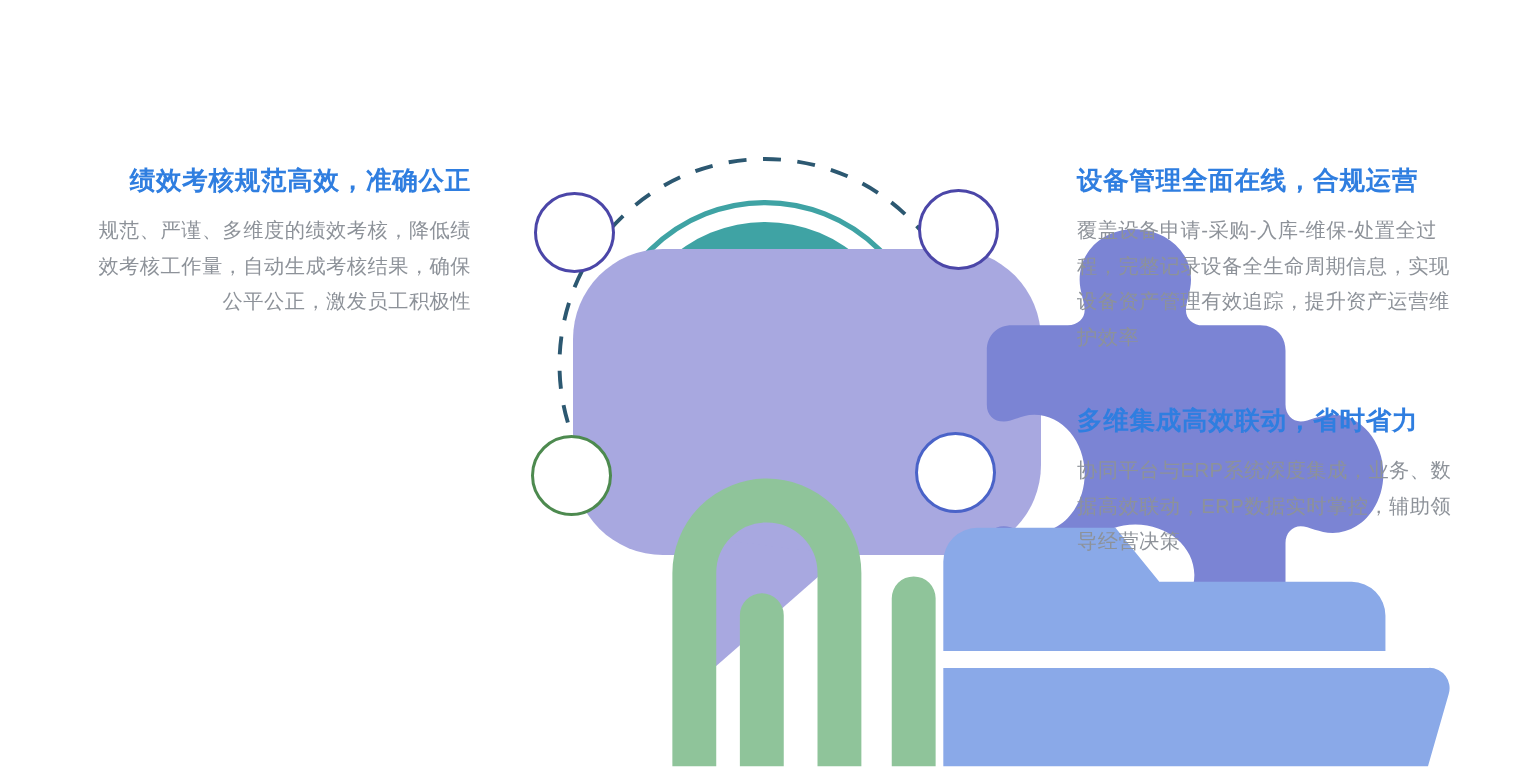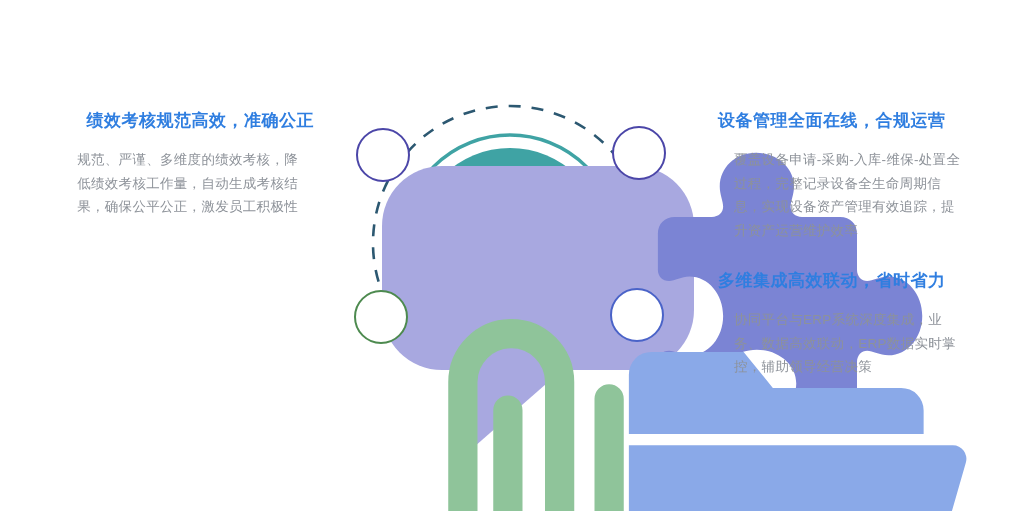--- a/index.html
+++ b/index.html
@@ -81,21 +81,21 @@
   }
   .block h3 {
     margin: 0 0 10px 0;
     font-size: 17px;
     font-weight: bold;
     color: #2f7ee0;
     line-height: 1.3;
     letter-spacing: 0.5px;
   }
   .block p {
-    margin: 16px;
+    margin: 0;
     font-size: 13.5px;
     line-height: 1.75;
     color: #8d9299;
     letter-spacing: 0.3px;
   }
   .block.left  { text-align: right; left: 52px; }
   .block.right { text-align: left;  left: 718px; }
 
   .block-perf   { top: 110px; }
   .block-budget { top: 270px; }

